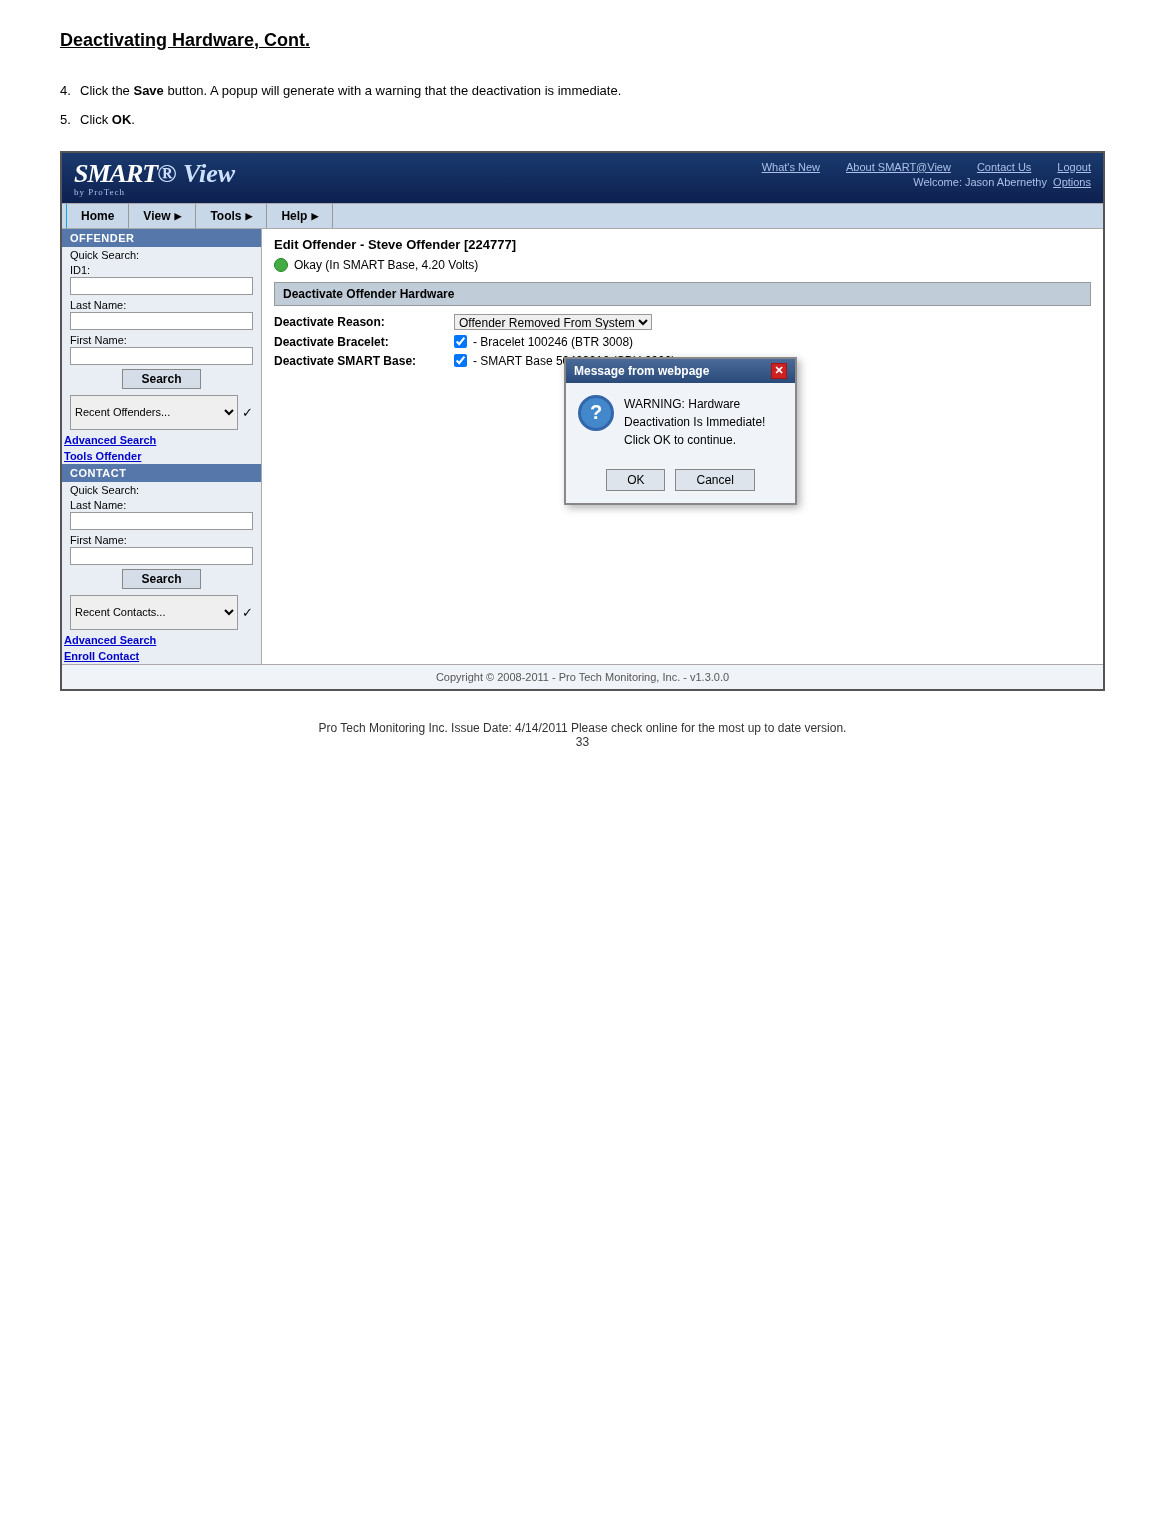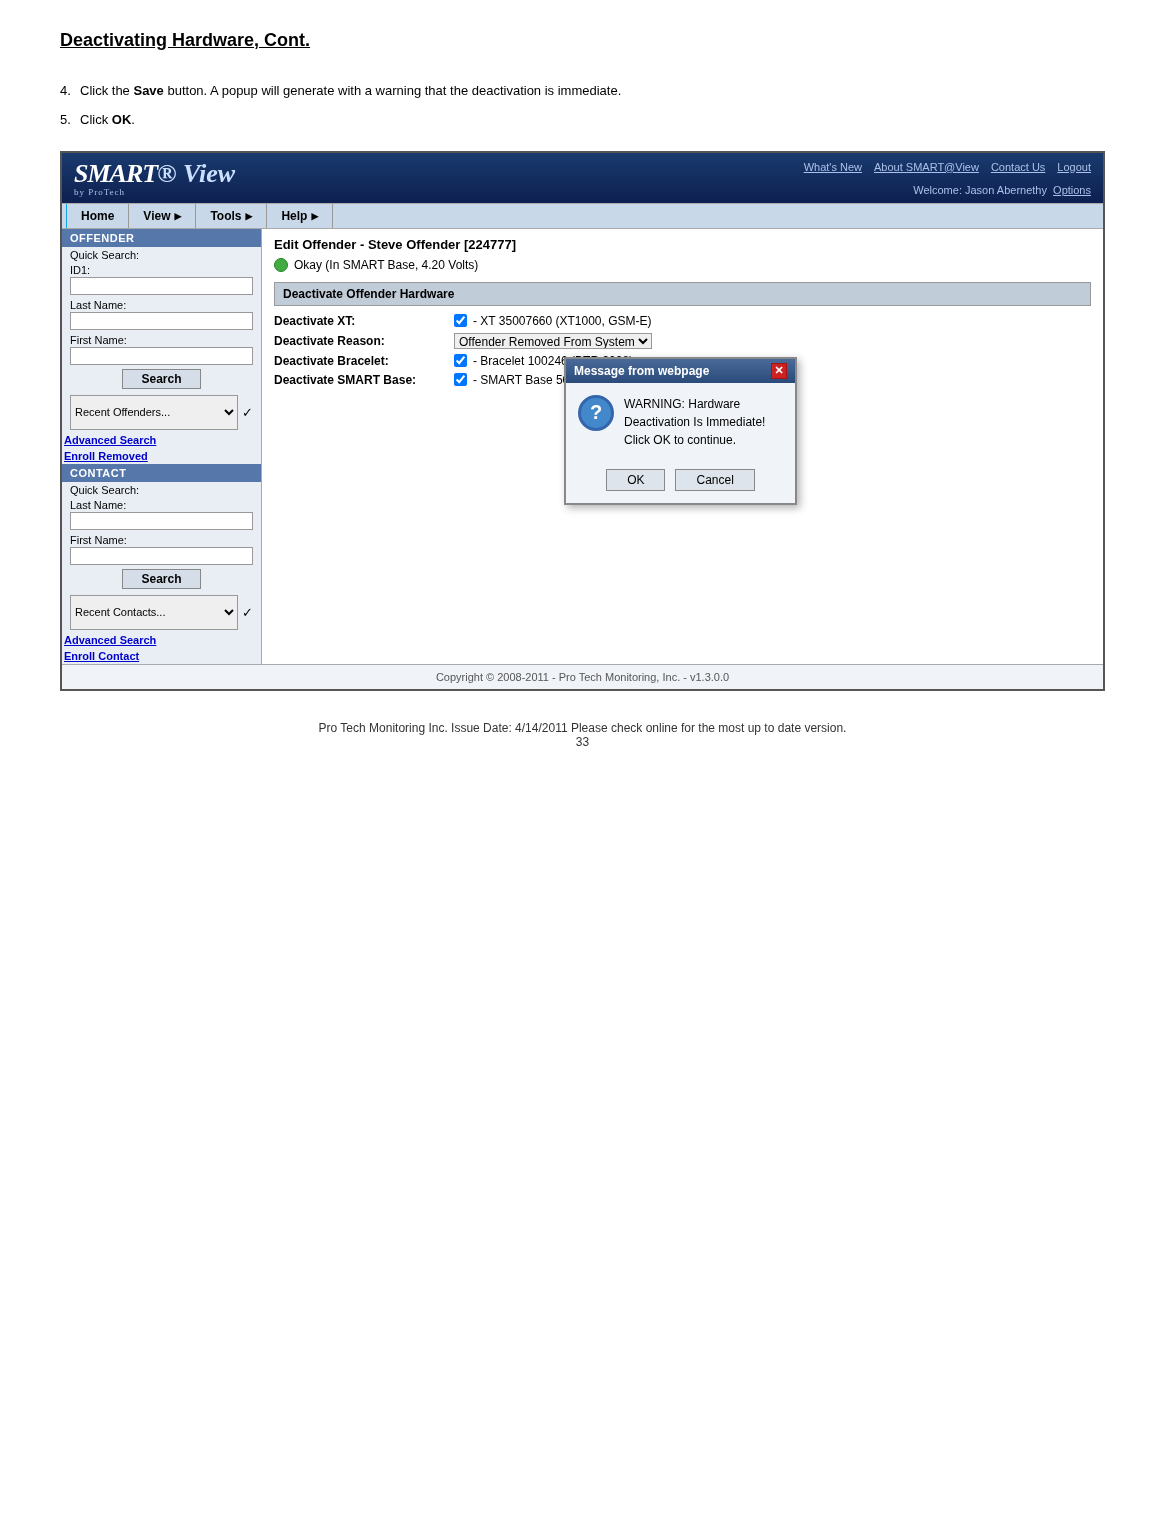--- a/index.html
+++ b/index.html
@@ -90,23 +90,23 @@
     }
 
     .header-right {
       text-align: right;
       font-size: 11px;
       color: #aac0e8;
     }
 
     .header-right .top-links {
       display: flex;
-      gap: 12px;
+      gap: 26px;
       justify-content: flex-end;
-      margin-bottom: 11px;
+      margin-bottom: 3px;
     }
 
     .header-right .top-links a {
       color: #aac0e8;
       text-decoration: underline;
       cursor: pointer;
       font-size: 11px;
     }
 
     .header-right .welcome {
@@ -468,21 +468,21 @@
         <div class="sidebar-label">First Name:</div>
         <input class="sidebar-input" type="text" value="" style="">
         <button class="sidebar-search-btn">Search</button>
         <div class="sidebar-dropdown-row">
           <select class="sidebar-dropdown">
             <option>Recent Offenders...</option>
           </select>
           <span>✓</span>
         </div>
         <a class="sidebar-link">Advanced Search</a>
-        <a class="sidebar-link">Enroll Removed</a>
+        <a class="sidebar-link">Tools Offender</a>
 
         <div class="sidebar-section-header">CONTACT</div>
         <div class="sidebar-label">Quick Search:</div>
         <div class="sidebar-label">Last Name:</div>
         <input class="sidebar-input" type="text" value="" style="">
         <div class="sidebar-label">First Name:</div>
         <input class="sidebar-input" type="text" value="" style="">
         <button class="sidebar-search-btn">Search</button>
         <div class="sidebar-dropdown-row">
           <select class="sidebar-dropdown">
@@ -498,27 +498,20 @@
         <div class="content-wrapper">
           <div class="content-header">Edit Offender - Steve Offender [224777]</div>
 
           <div class="status-row">
             <span class="status-dot"></span>
             <span>Okay (In SMART Base, 4.20 Volts)</span>
           </div>
 
           <div class="deactivate-section-header">Deactivate Offender Hardware</div>
 
-          <div class="form-row">
-            <div class="form-label">Deactivate XT:</div>
-            <div class="form-value">
-              <input type="checkbox" class="form-checkbox" checked="" style="">
-              <span>- XT 35007660 (XT1000, GSM-E)</span>
-            </div>
-          </div>
 
           <div class="form-row">
             <div class="form-label">Deactivate Reason:</div>
             <div class="form-value">
               <select class="form-select">
                 <option>Offender Removed From System</option>
               </select>
             </div>
           </div>
 

